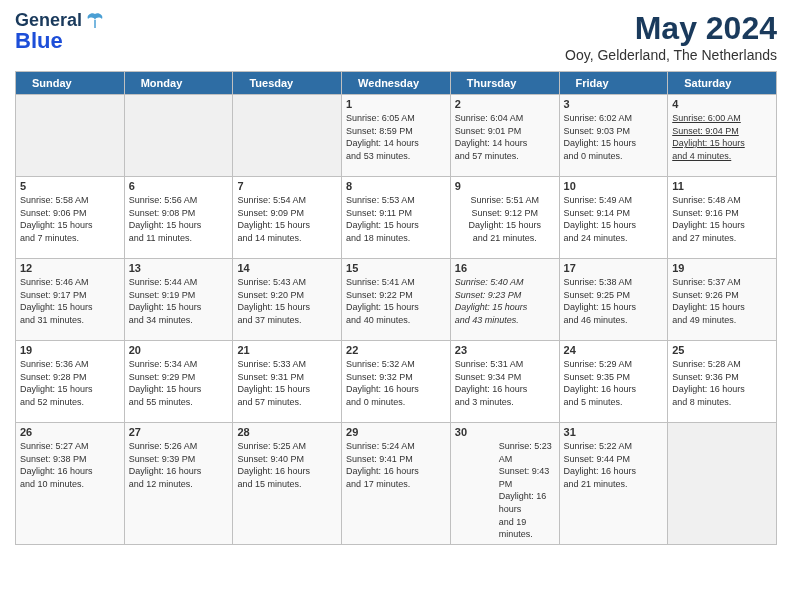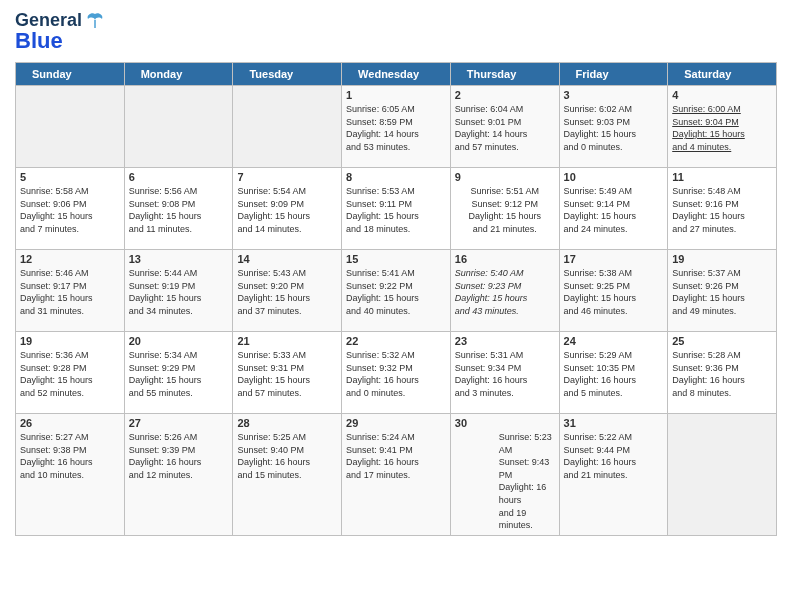--- a/index.html
+++ b/index.html
@@ -87,20 +87,24 @@
     <div class="logo">
       <div style="display:flex;align-items:flex-start;gap:2px;">
         <span style="font-size:18px;font-weight:bold;color:#1a3a5c;">General</span>
         <svg width="22" height="22" viewBox="0 0 22 22">
           <path d="M11 4 C14 2, 20 5, 18 9 C16 7, 12 7, 11 10 C10 7, 6 7, 4 9 C2 5, 8 2, 11 4Z" fill="#4a9fd4"></path>
           <path d="M11 10 L11 18" stroke="#4a9fd4" stroke-width="1.5" fill="none"></path>
         </svg>
       </div>
       <span style="font-size:22px;font-weight:bold;color:#1d4ed8;margin-top:-4px;">Blue</span>
     </div>
+    <div class="title-area">
+      <div class="month-title">May 2024</div>
+      <div class="location">Ooy, Gelderland, The Netherlands</div>
+    </div>
   </div>
 
   <table>
     <thead>
       <tr>
       <th>Sunday</th>
           <th>Monday</th>
           <th>Tuesday</th>
           <th>Wednesday</th>
           <th>Thursday</th>
@@ -276,21 +280,21 @@
           <td>
             <div class="day-num">23</div>
             <div class="day-info" style="white-space: pre-line;">Sunrise: 5:31 AM
 Sunset: 9:34 PM
 Daylight: 16 hours
 and 3 minutes.</div>
           </td>
           <td>
             <div class="day-num">24</div>
             <div class="day-info" style="white-space: pre-line;">Sunrise: 5:29 AM
-Sunset: 10:35 PM
+Sunset: 9:35 PM
 Daylight: 16 hours
 and 5 minutes.</div>
           </td>
           <td>
             <div class="day-num">25</div>
             <div class="day-info" style="white-space: pre-line;">Sunrise: 5:28 AM
 Sunset: 9:36 PM
 Daylight: 16 hours
 and 8 minutes.</div>
           </td>

